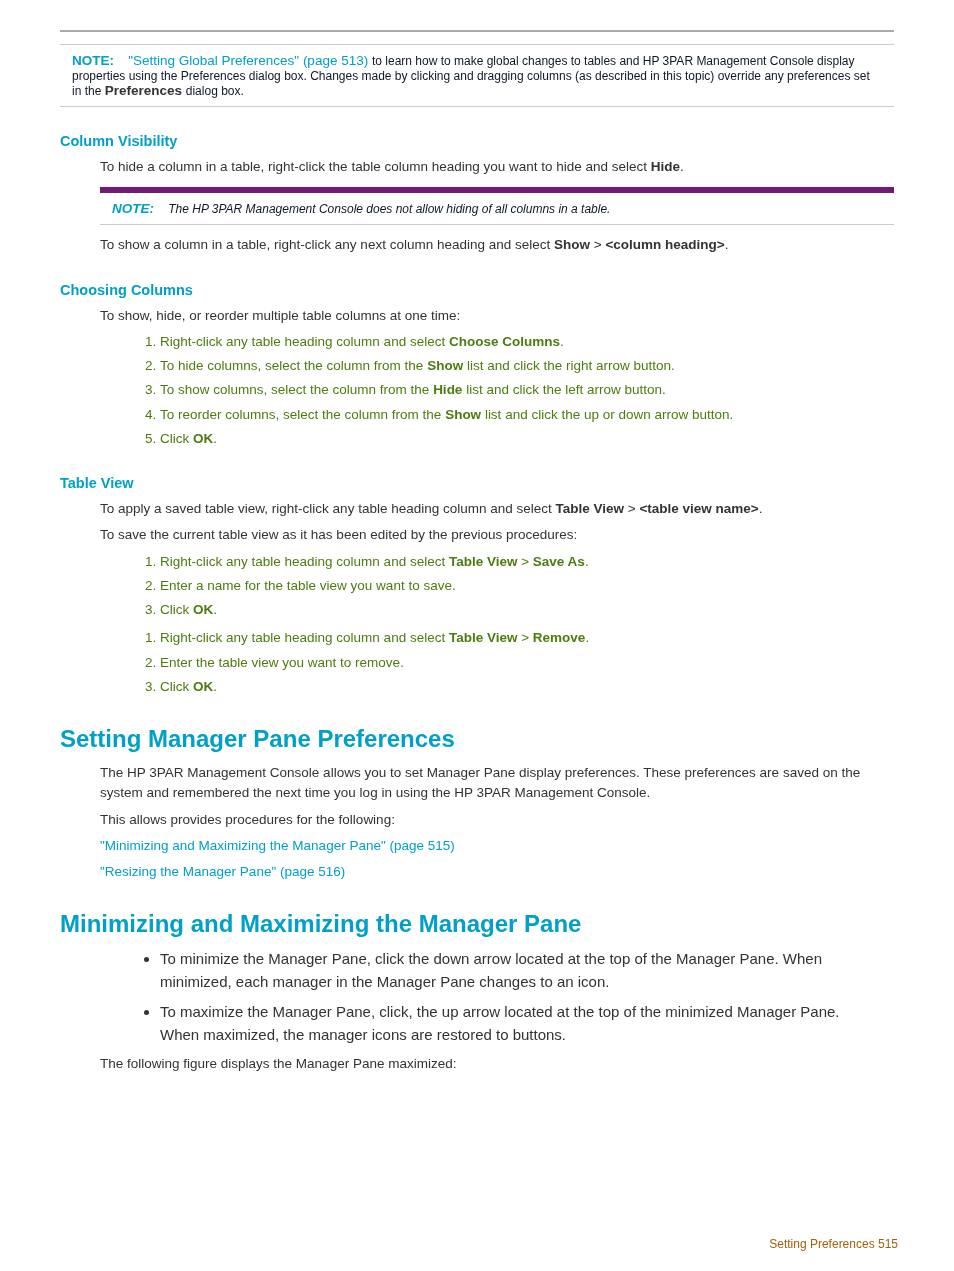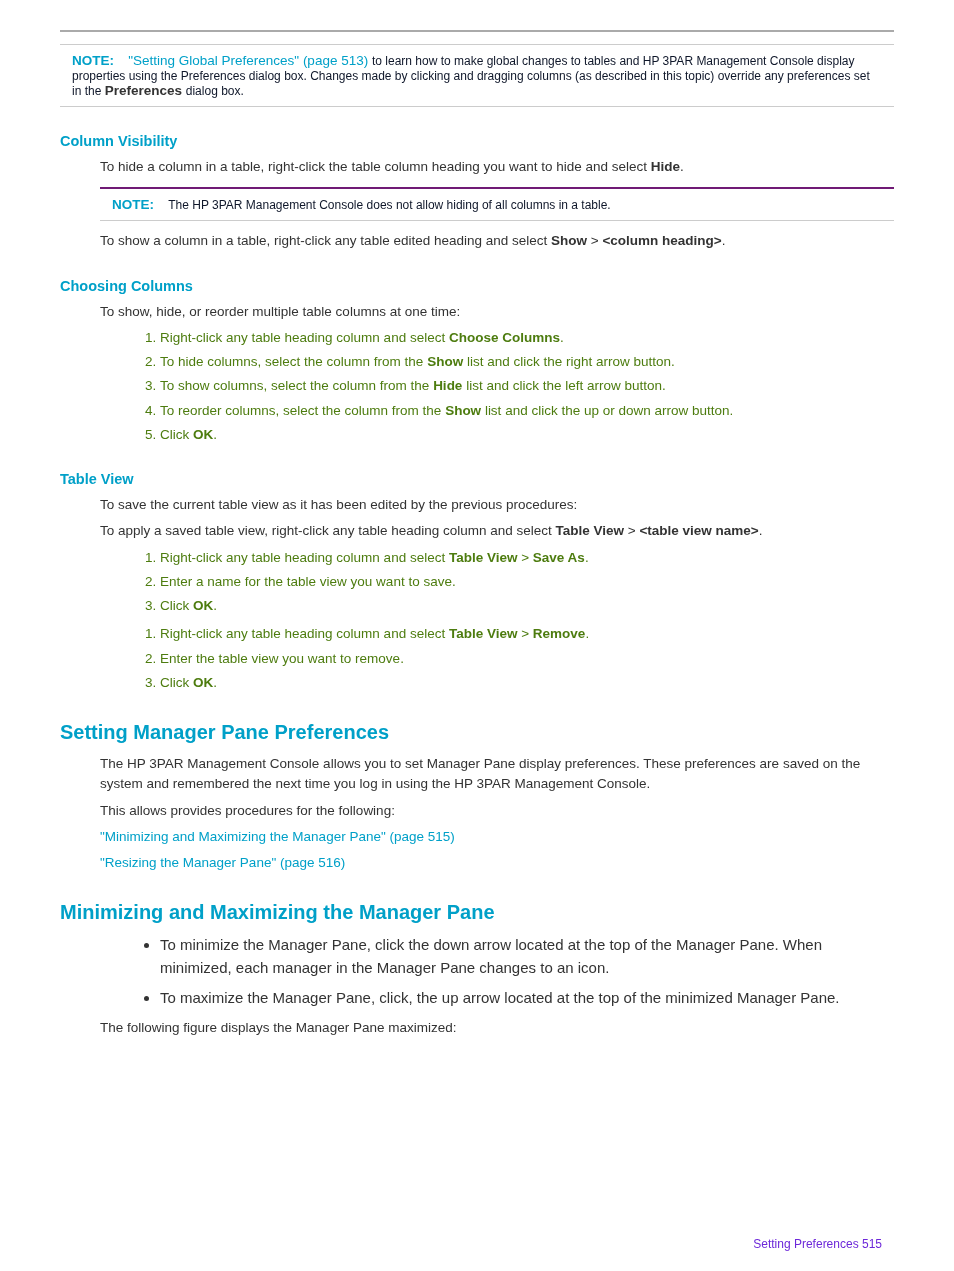--- a/index.html
+++ b/index.html
@@ -21,24 +21,25 @@
     .note-box {
       border-left: none;
       margin-bottom: 18px;
       padding: 8px 12px;
       border-top: 1px solid #ccc;
       border-bottom: 1px solid #ccc;
     }
 
     .note-box.inline-note {
       border-left: none;
-      border-top: 2px solid #701a75;
+      border-top: 6px solid #701a75;
       border-bottom: 1px solid #ccc;
       padding: 8px 12px;
       margin: 10px 0;
+      font-style: italic;
     }
 
     .note-label {
       color: #00a0c8;
       font-weight: bold;
       font-size: 13.5px;
     }
 
     .note-text {
       font-size: 12px;
@@ -48,21 +49,21 @@
     .section-heading {
       color: #00a0c8;
       font-size: 14.5px;
       font-weight: bold;
       margin-bottom: 8px;
       margin-top: 26px;
     }
 
     .main-heading {
       color: #00a0c8;
-      font-size: 20px;
+      font-size: 24px;
       font-weight: bold;
       margin-bottom: 10px;
       margin-top: 28px;
     }
 
     .body-text {
       font-size: 13.5px;
       color: #333;
       margin-bottom: 6px;
       line-height: 1.5;
@@ -103,23 +104,23 @@
 
     .link-text {
       color: #00a0c8;
       text-decoration: none;
       font-size: 13.5px;
     }
 
     .page-footer {
       position: absolute;
       bottom: 20px;
-      right: 72px;
+      right: 56px;
       font-size: 12px;
-      color: #6d28d9;
+      color: #a16207;
     }
 
     .section-block {
       margin-bottom: 6px;
     }
   </style>
 </head>
 <body>
 
 <div class="top-divider"></div>
@@ -138,21 +139,21 @@
   <div class="indented">
     <p class="body-text">
       <span>To hide a column in a table, right-click the table column heading you want to hide and select </span><strong>Hide</strong><span>.</span>
     </p>
     <div class="note-box inline-note">
       <span class="note-label">NOTE:</span>
       <span class="note-text">&nbsp;&nbsp;</span>
       <span class="note-text">The HP 3PAR Management Console does not allow hiding of all columns in a table.</span>
     </div>
     <p class="body-text">
-      <span>To show a column in a table, right-click any table edited heading and select </span><strong>Show</strong><span> &gt; </span><strong>&lt;column heading&gt;</strong><span>.</span>
+      <span>To show a column in a table, right-click any next column heading and select </span><strong>Show</strong><span> &gt; </span><strong>&lt;column heading&gt;</strong><span>.</span>
     </p>
   </div>
 </div>
 
 <div class="section-block">
   <div class="section-heading">Choosing Columns</div>
   <div class="indented">
     <p class="body-text">To show, hide, or reorder multiple table columns at one time:</p>
     <ol>
       <li><span>Right-click any table heading column and select </span><strong>Choose Columns</strong><span>.</span></li>
@@ -160,24 +161,24 @@
       <li><span>To show columns, select the column from the </span><strong>Hide</strong><span> list and click the left arrow button.</span></li>
       <li><span>To reorder columns, select the column from the </span><strong>Show</strong><span> list and click the up or down arrow button.</span></li>
       <li><span>Click </span><strong>OK</strong><span>.</span></li>
     </ol>
   </div>
 </div>
 
 <div class="section-block">
   <div class="section-heading">Table View</div>
   <div class="indented">
+    <p class="body-text">
+      <span>To apply a saved table view, right-click any table heading column and select </span><strong>Table View</strong><span> &gt; </span><strong>&lt;table view name&gt;</strong><span>.</span>
+    </p>
     <p class="body-text">To save the current table view as it has been edited by the previous procedures:</p>
-    <p class="body-text">
-      <span>To apply a saved table view, right-click any table heading column and select </span><strong>Table View</strong><span> &gt; </span><strong>&lt;table view name&gt;</strong><span>.</span>
-    </p>
     <ol>
       <li><span>Right-click any table heading column and select </span><strong>Table View</strong><span> &gt; </span><strong>Save As</strong><span>.</span></li>
       <li><span>Enter a name for the table view you want to save.</span></li>
       <li><span>Click </span><strong>OK</strong><span>.</span></li>
     </ol>
     <ol>
       <li><span>Right-click any table heading column and select </span><strong>Table View</strong><span> &gt; </span><strong>Remove</strong><span>.</span></li>
       <li><span>Enter the table view you want to remove.</span></li>
       <li><span>Click </span><strong>OK</strong><span>.</span></li>
     </ol>
@@ -199,20 +200,21 @@
 </div>
 
 <div class="section-block">
   <div class="main-heading">Minimizing and Maximizing the Manager Pane</div>
   <div class="indented">
     <ul>
       <li><span>To minimize the Manager Pane, click the down arrow located at the top of the Manager Pane. When minimized, each manager in the Manager Pane changes to an icon.</span></li>
       <li>
         <span>To maximize the Manager Pane, click, the up arrow located at the top of the minimized Manager Pane.</span>
         <br>
+        <span>When maximized, the manager icons are restored to buttons.</span>
       </li>
     </ul>
     <p class="body-text">The following figure displays the Manager Pane maximized:</p>
   </div>
 </div>
 
 <div class="page-footer">
   <span>Setting Preferences  515</span>
 </div>
 

